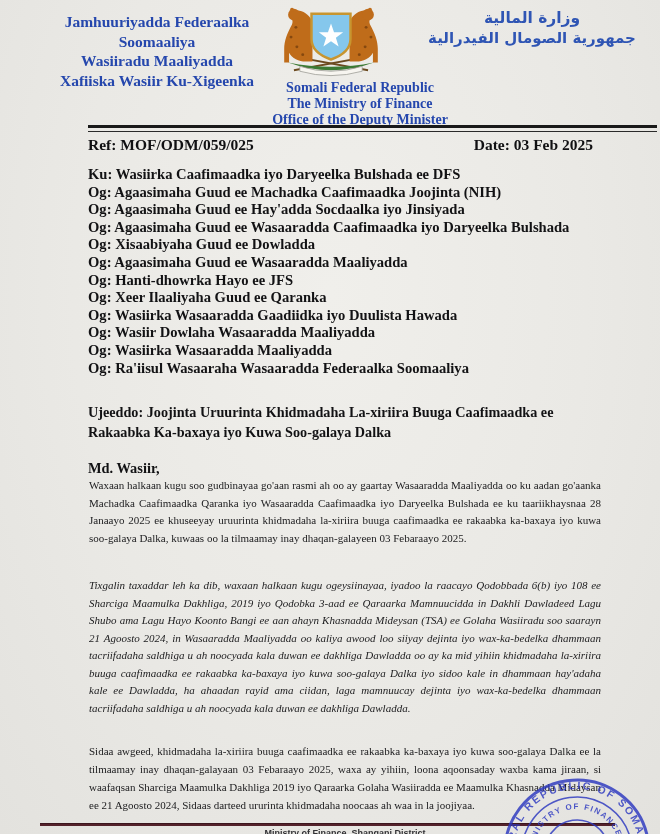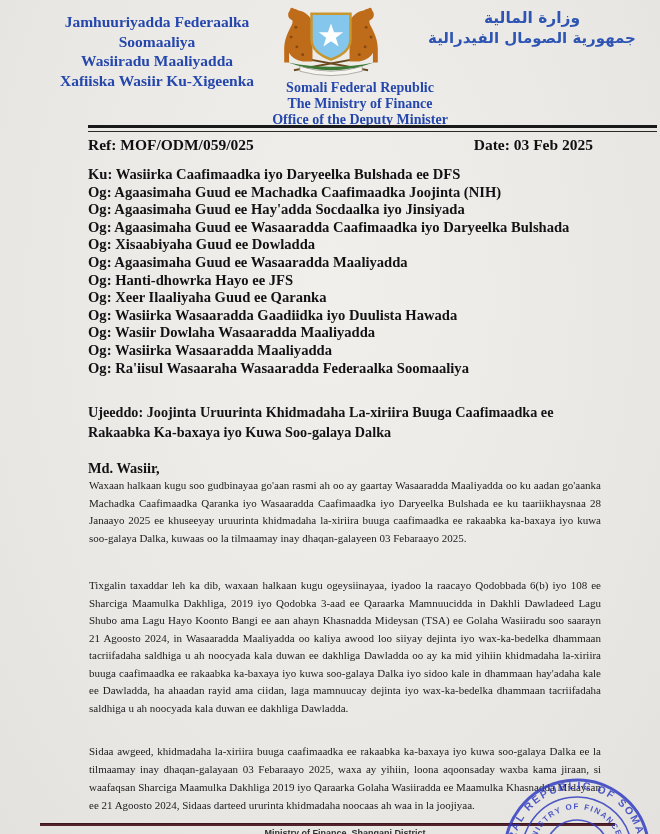--- a/index.html
+++ b/index.html
@@ -50,21 +50,21 @@
   .salutation{
     position:absolute; left:88px; top:460px;
     font-weight:bold; font-size:14.4px; color:#121214;
   }
   
   .body-par{
     position:absolute; left:89px; width:512px; margin:0;
     font-size:11px; line-height:17.5px; text-align:justify; color:#202022;
   }
   .p1{top:477px;}
-  .p2{top:577px;}
+  .p2{top:577px;font-style:italic;}
   .p3{top:742px; line-height:18px;}
   
   .rule-maroon{
     position:absolute; left:40px; top:823px; width:575px; height:2px;
     background:#54222b; border-top:1px solid #3c161e;
   }
   .footer{
     position:absolute; left:0; top:828px; width:690px;
     text-align:center; font-weight:bold; font-size:9px; color:#333336;
     font-family:"Liberation Sans", sans-serif;

